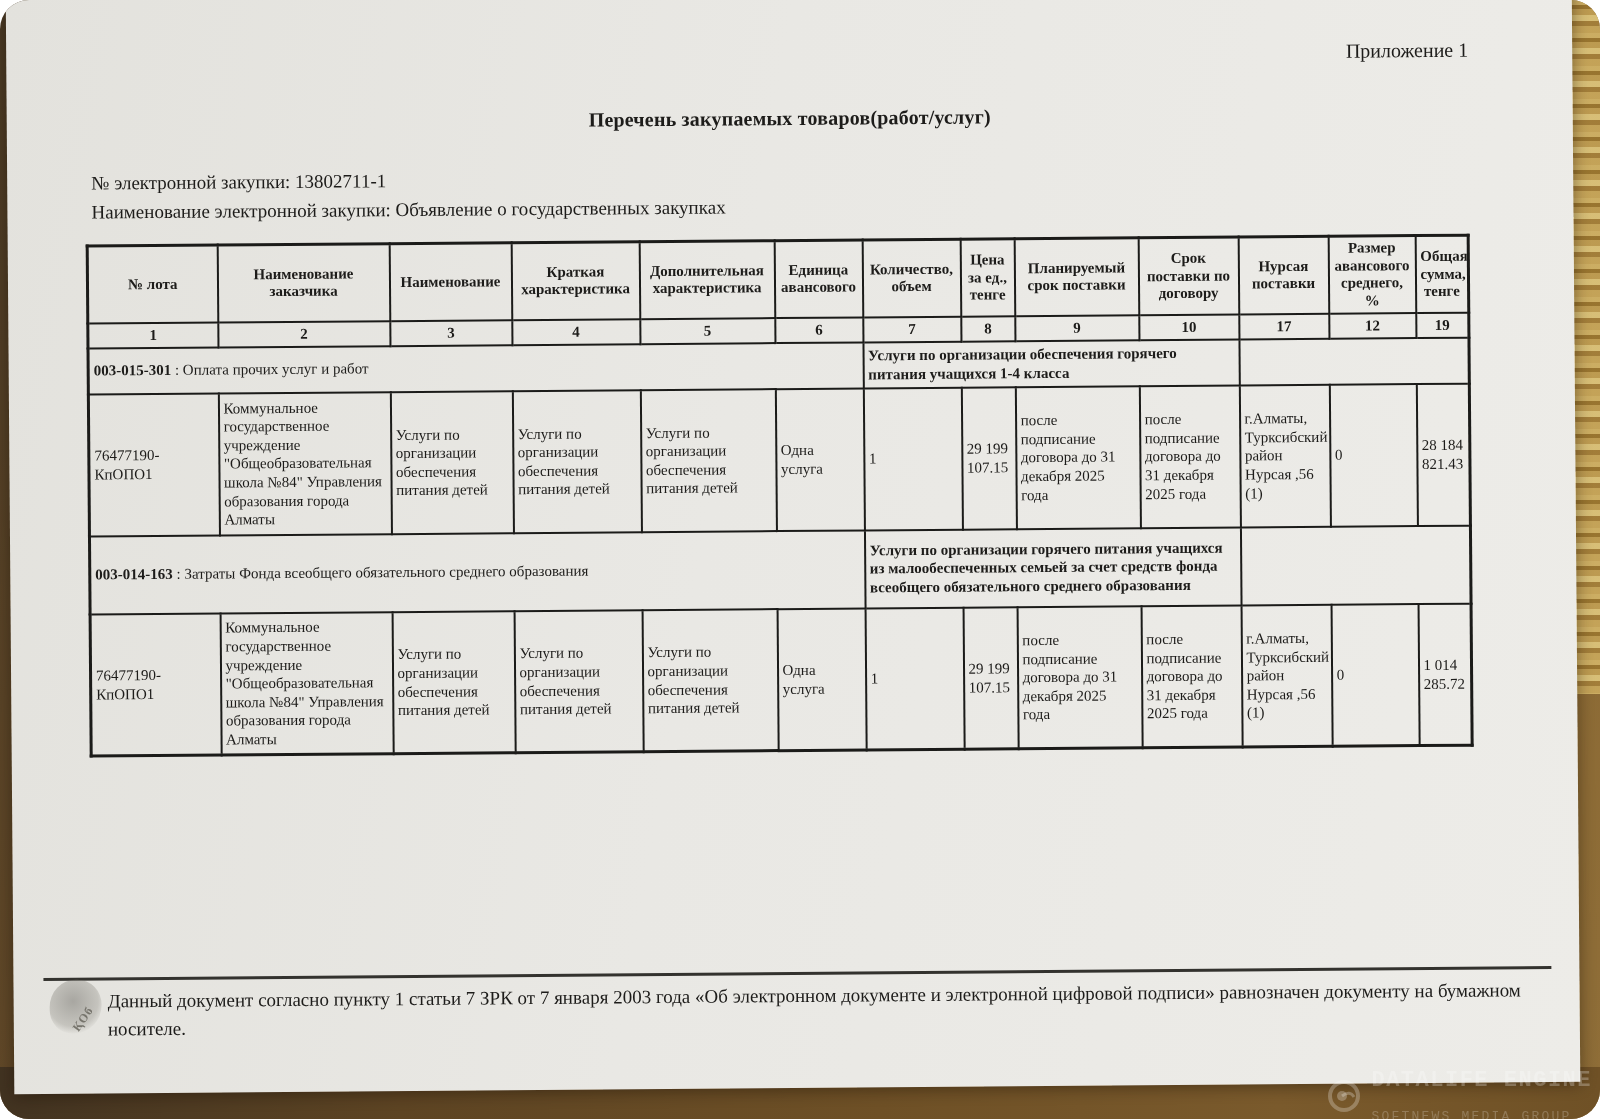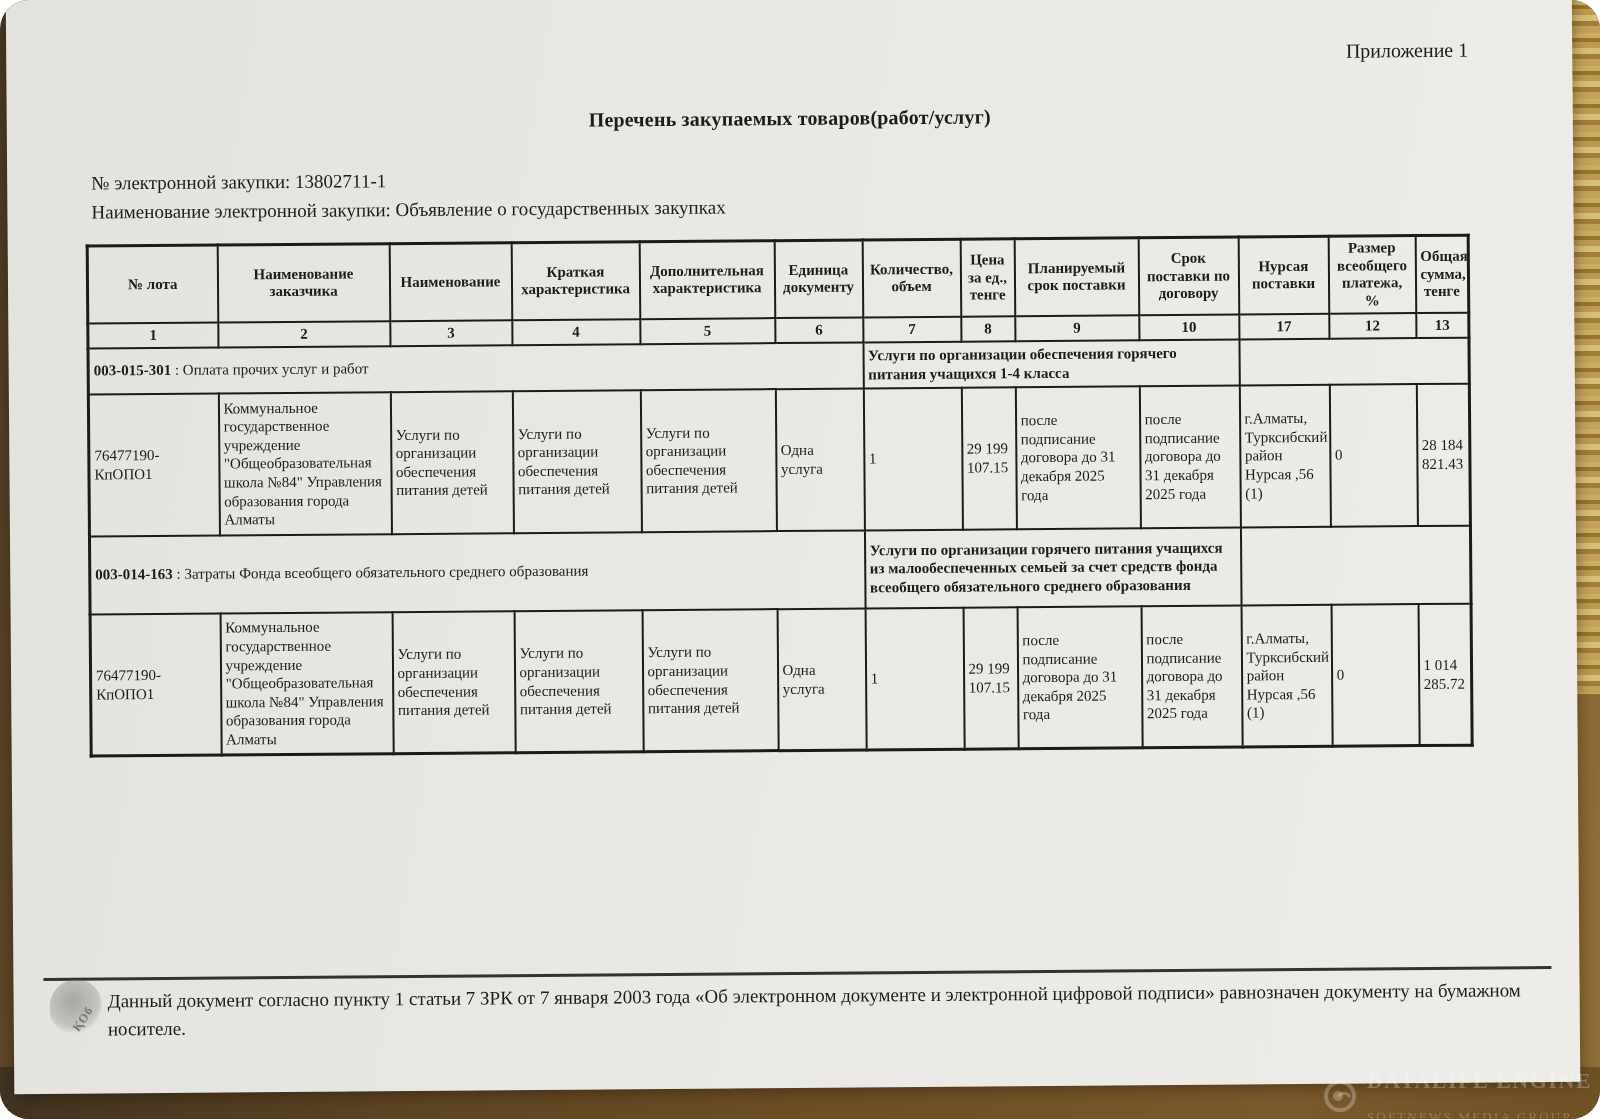--- a/index.html
+++ b/index.html
@@ -57,21 +57,21 @@
     background: radial-gradient(circle at 45% 40%, rgba(118,116,110,.55), rgba(138,136,128,.35) 58%, rgba(150,148,140,0) 76%);
     border-radius: 52% 48% 55% 45%;
   }
   .seal-text {
     position:absolute; left:20px; top:32px; font-size:12px; color:#76746c;
     transform:rotate(-55deg); letter-spacing:1px; font-weight:bold;
   }
   .watermark {
     position:absolute; right:8px; bottom:0; height:46px;
     display:flex; align-items:center; gap:10px;
-    font-family:Liberation Serif, serif; z-index:5;
+    font-family:Liberation Mono, monospace; z-index:5;
   }
   .wm-logo { width:34px; height:34px; flex:0 0 auto; }
   .wm-texts { display:flex; flex-direction:column; line-height:1.05; }
   .wm-title { font-size:22px; font-weight:bold; color:rgba(255,255,255,.26); letter-spacing:1.5px; }
   .wm-sub { font-size:13px; color:rgba(255,255,255,.22); letter-spacing:2.2px; margin-top:18px; }
 </style>
 </head>
 <body>
 
 <div class="scene">
@@ -102,43 +102,43 @@
           <col style="width:87px">
         <col style="width:53px">
       </colgroup>
       <tbody>
         <tr>
           <th class="hdr">№ лота</th>
           <th class="hdr">Наименование заказчика</th>
           <th class="hdr">Наименование</th>
           <th class="hdr">Краткая характеристика</th>
           <th class="hdr">Дополнительная характеристика</th>
-          <th class="hdr">Единица документу</th>
+          <th class="hdr">Единица авансового</th>
           <th class="hdr">Количество, объем</th>
           <th class="hdr">Цена за ед., тенге</th>
           <th class="hdr">Планируемый срок поставки</th>
           <th class="hdr">Срок поставки по договору</th>
           <th class="hdr">Нурсая поставки</th>
-          <th class="hdr">Размер всеобщего платежа, %</th>
+          <th class="hdr">Размер авансового среднего, %</th>
           <th class="hdr">Общая сумма, тенге</th>
         </tr>
         <tr class="numrow">
           <td>1</td>
           <td>2</td>
           <td>3</td>
           <td>4</td>
           <td>5</td>
           <td>6</td>
           <td>7</td>
           <td>8</td>
           <td>9</td>
           <td>10</td>
           <td>17</td>
           <td>12</td>
-          <td>13</td>
+          <td>19</td>
         </tr>
 
         <tr class="sectionrow">
           <td colspan="6">
             <span class="section-code">003-015-301</span><span> : Оплата прочих услуг и работ</span>
           </td>
           <td colspan="4">
             <span class="section-summary">Услуги по организации обеспечения горячего питания учащихся 1-4 класса</span>
           </td>
           <td colspan="3"></td>

